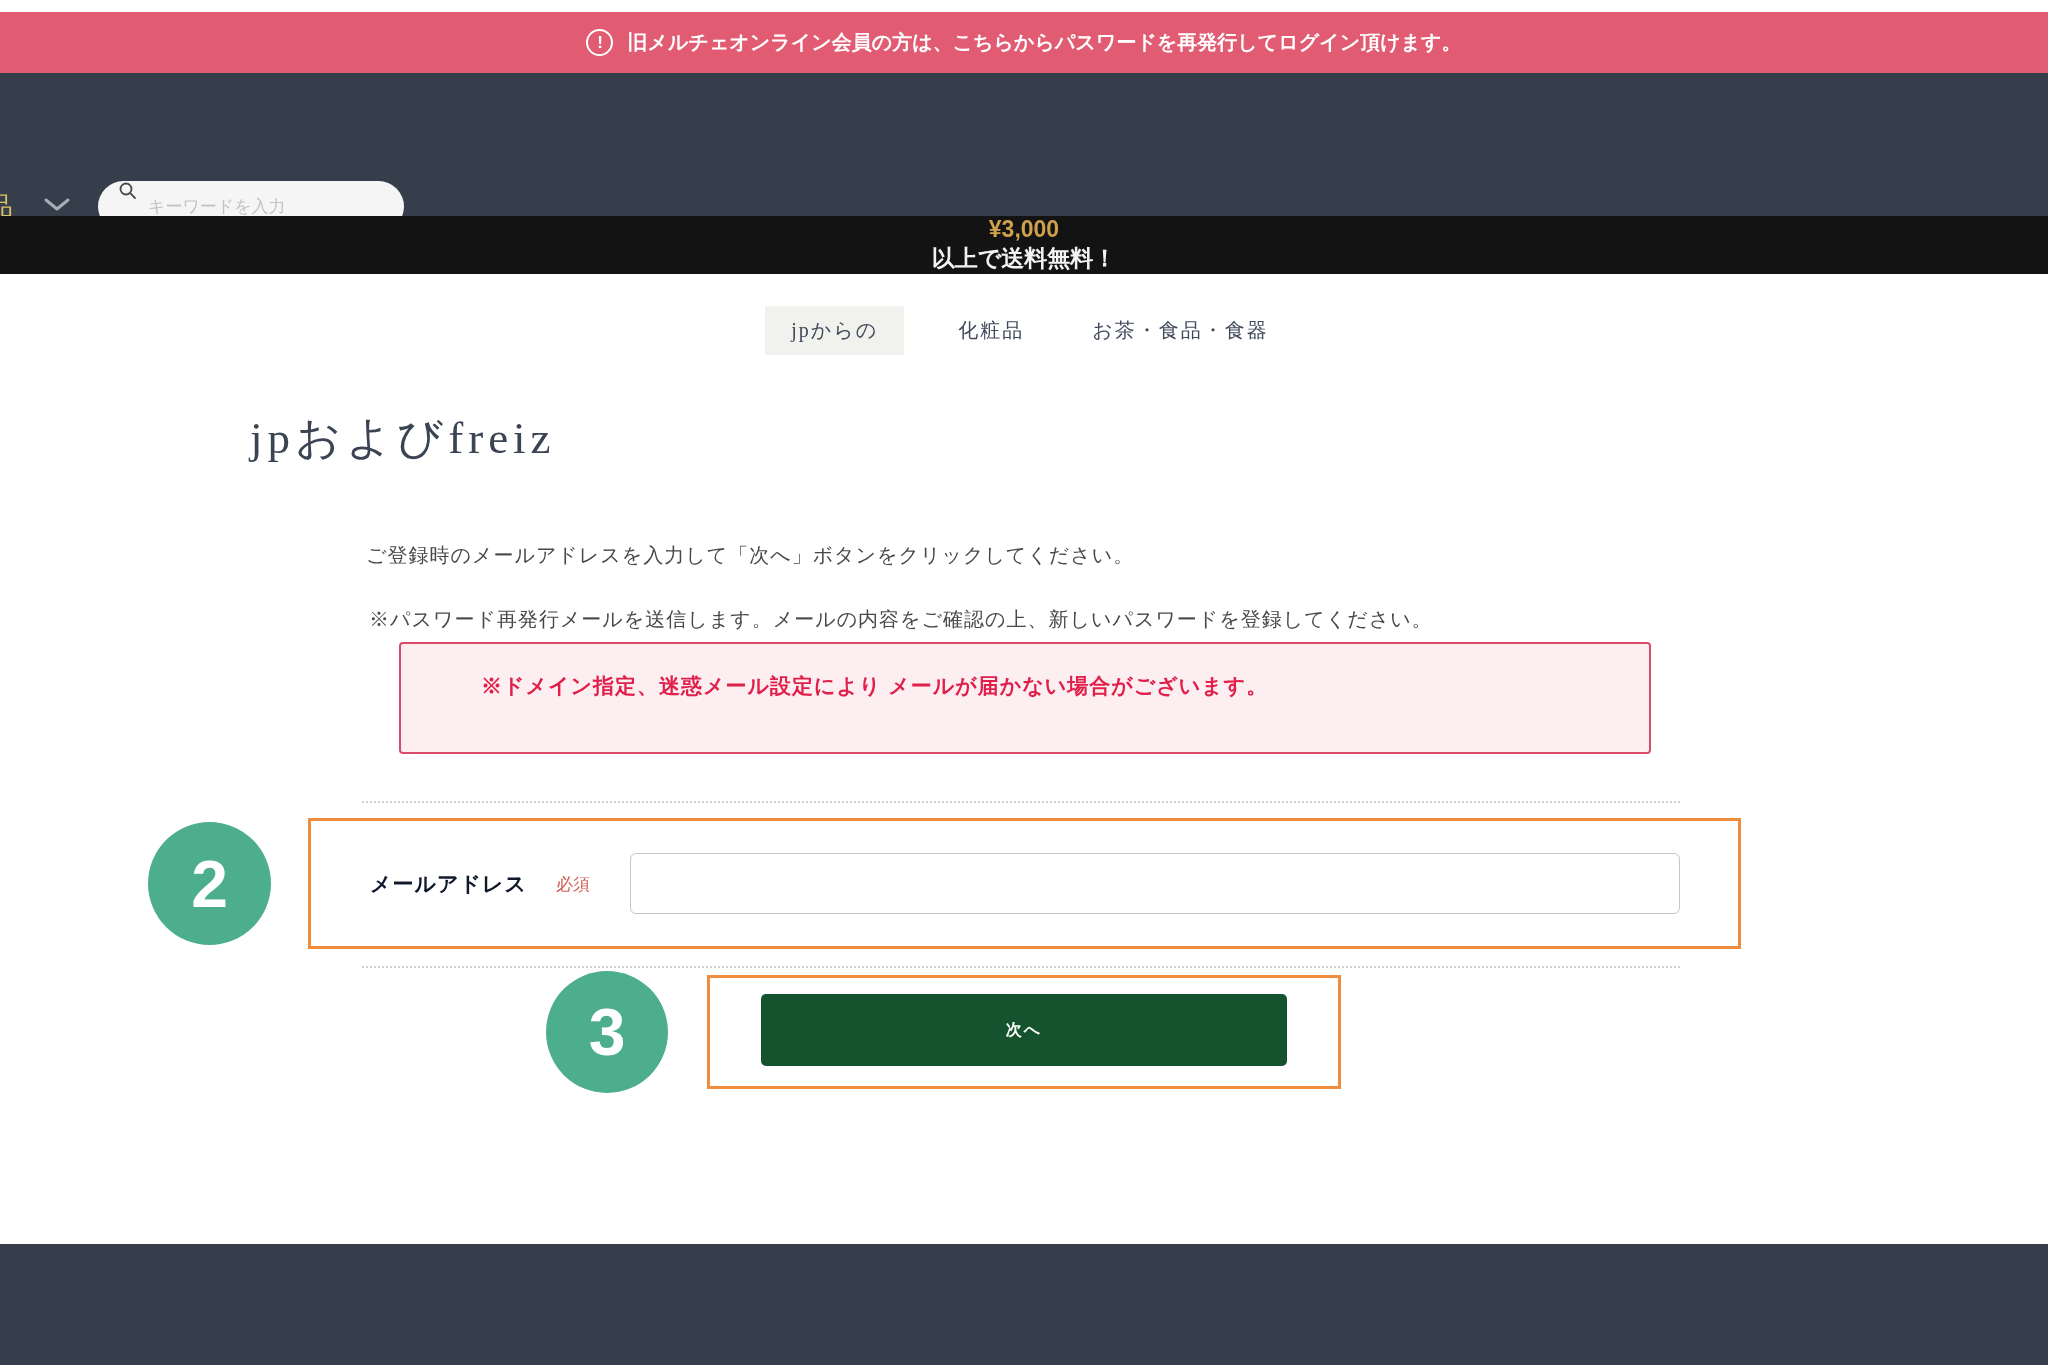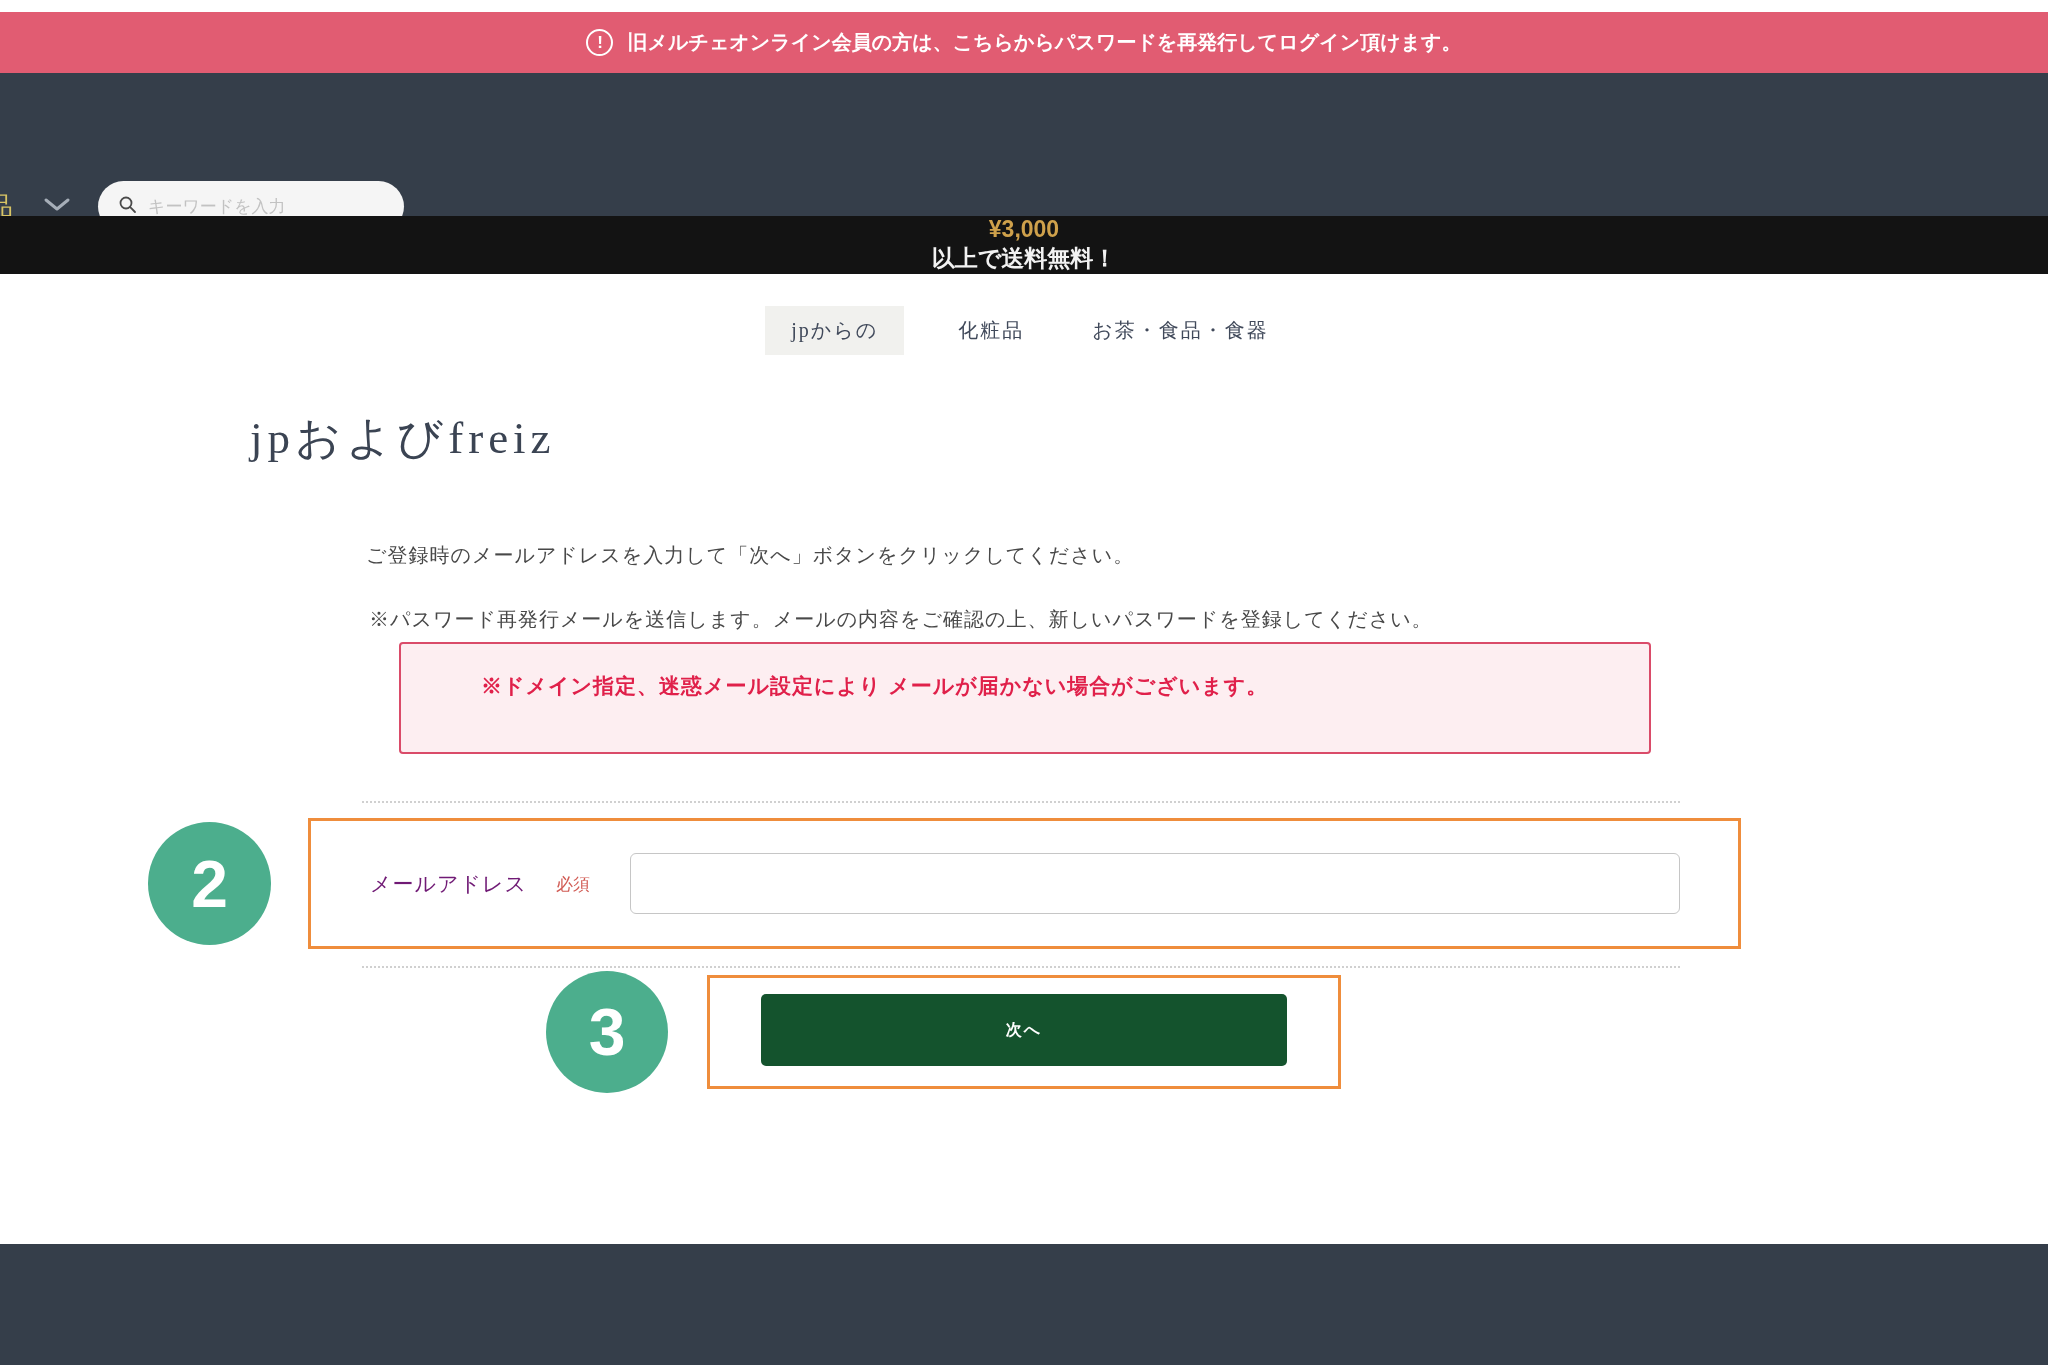--- a/index.html
+++ b/index.html
@@ -21,21 +21,21 @@
     display:flex; align-items:center; justify-content:center; flex:0 0 auto;
   }
   .alert-icon::after { content:"!"; font-size:17px; font-weight:bold; color:#fff; }
 
   
   .site-header { left:0; top:61px; width:2048px; height:143px; background:#353e4a; overflow:hidden; }
   .clipped-glyph { position:absolute; left:-13px; top:116px; font-size:26px; color:#d8c464; }
   .chevron { position:absolute; left:42px; top:124px; }
   .search-pill {
     position:absolute; left:98px; top:108px; width:306px; height:51px;
-    background:#f5f5f5; border-radius:26px; display:flex; align-items:center;
+    background:#f5f5f5; border-radius:26px; display:flex; 
     padding-left:20px; gap:10px;
   }
   .search-pill input {
     border:none; outline:none; background:transparent; width:230px;
     font-family:"Liberation Serif", serif; font-size:17px; color:#555;
   }
   .search-pill input::placeholder { color:#c2c2c2; }
 
   
   .promo-bar {
@@ -71,21 +71,21 @@
   }
 
   .dotted-sep { left:362px; width:1318px; height:0; border-top:2px dotted #d0d0d0; }
   .sep-1 { top:789px; }
   .sep-2 { top:954px; }
 
   .field-box {
     left:308px; top:806px; width:1433px; height:131px;
     border:3px solid #ef8d3c; background:#ffffff;
   }
-  .email-label { left:370px; top:858px; font-size:21px; font-weight:normal; color:#701a75; letter-spacing:1px; }
+  .email-label { left:370px; top:858px; font-size:21px; font-weight:bold; color:#0f172a; letter-spacing:1px; }
   .required-badge { left:556px; top:861px; font-size:17px; color:#d15b54; }
   .email-input {
     left:630px; top:841px; width:1050px; height:61px;
     border:1px solid #c6c6c6; border-radius:6px; background:#fff;
     font-size:20px; padding:0 16px; outline:none;
   }
 
   .button-box {
     left:707px; top:963px; width:634px; height:114px;
     border:3px solid #ef8d3c; background:#ffffff;

